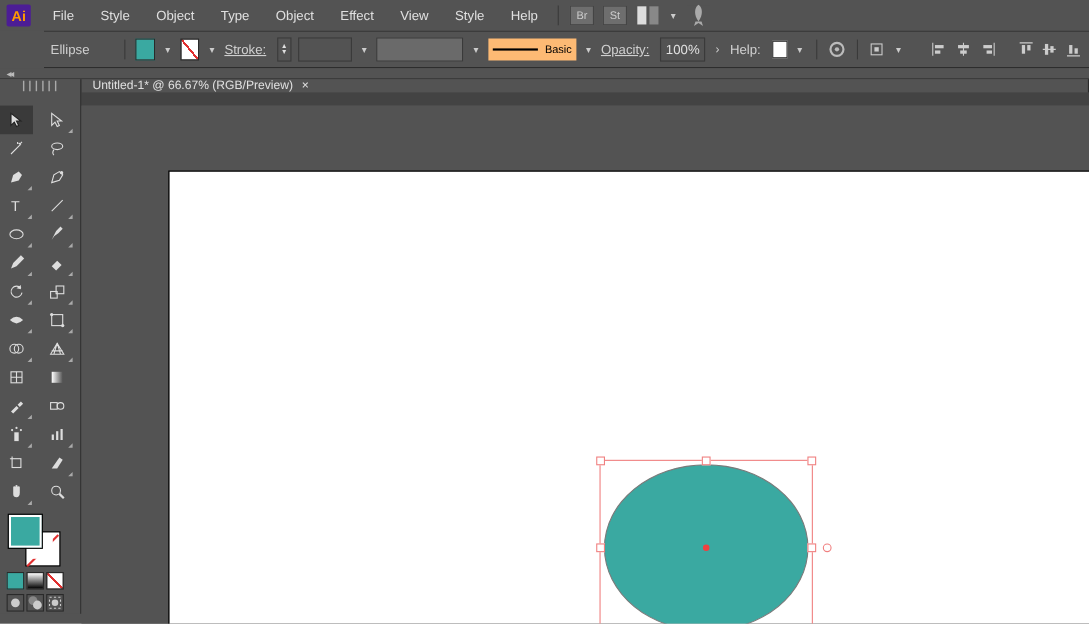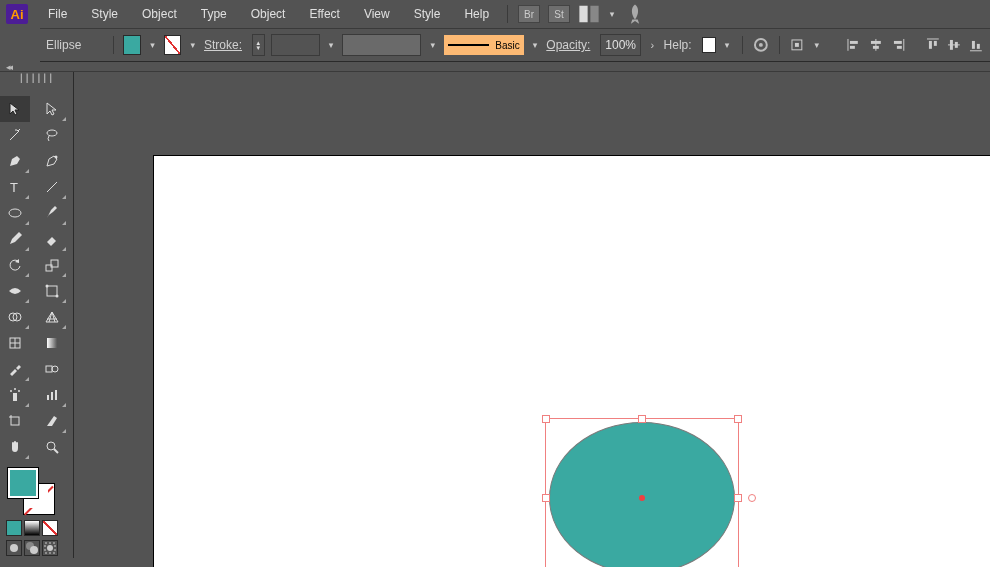--- a/index.html
+++ b/index.html
@@ -170,20 +170,26 @@
       </svg>
     </div>
 </div>
 
 <div class="expand-handle">
     <span>◂◂</span>
   </div>
 
 <div class="workspace">
 
+  <div class="panel-tab-area">
+    <div class="doc-tab">
+      <span>Untitled-1* @ 66.67% (RGB/Preview)</span>
+      <span class="close">×</span>
+    </div>
+  </div>
 
   <div class="toolbox">
     <div class="grip">
         <span>┃┃┃┃┃┃</span>
       </div>
     <div class="tool-grid">
       <div class="tool active">
           <svg viewBox="0 0 16 16">
             <path d="M3 2 L3 13 L6 10 L8 14 L10 13 L8 9 L12 9 Z" fill="#ddd" stroke="#222"></path>
           </svg>

